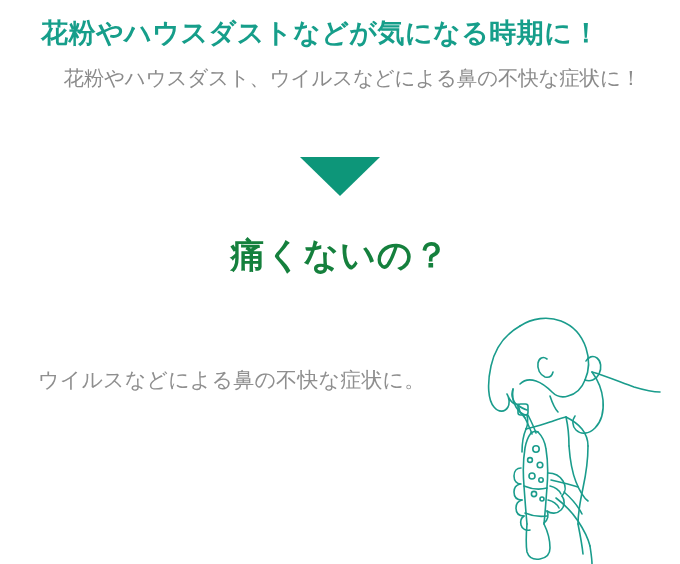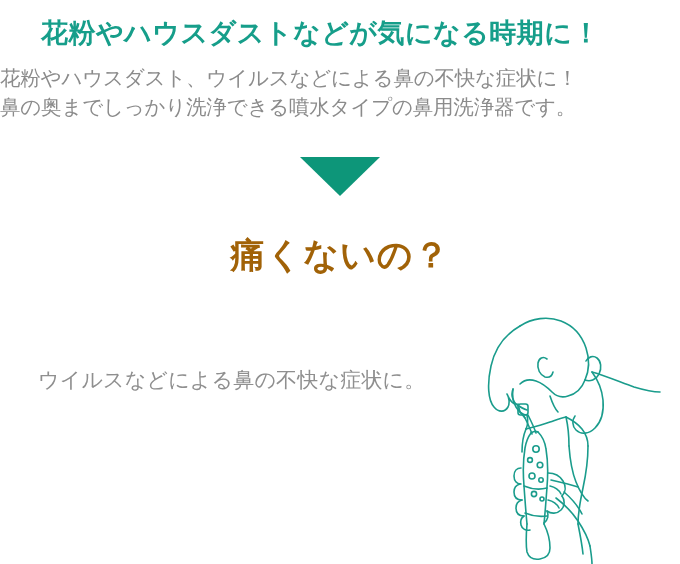--- a/index.html
+++ b/index.html
@@ -38,21 +38,21 @@
     font-weight: bold;
     line-height: 1.25;
     letter-spacing: 0.5px;
     color: #169e8a;
     white-space: nowrap;
   }
 
   .lead-copy {
     margin: 0;
     padding-top: 14px;
-    text-align: left;
+    text-align: right;
     color: #8b8b8b;
     font-size: 20.5px;
     line-height: 1.42;
     letter-spacing: -0.2px;
     white-space: nowrap;
   }
   .lead-line {
     display: block;
   }
 
@@ -79,21 +79,21 @@
     position: absolute;
     top: 234px;
     left: 0;
     width: 680px;
     margin: 0;
     text-align: center;
     font-size: 35px;
     font-weight: bold;
     letter-spacing: 1px;
     line-height: 1.2;
-    color: #a16207;
+    color: #15803d;
     white-space: nowrap;
   }
 
   
   .explain-body {
     position: absolute;
     top: 360px;
     left: 38px;
     width: 440px;
     margin: 0;
@@ -123,21 +123,20 @@
 </head>
 <body>
 
 <div class="page">
 
   <section class="section-intro">
     <h1 class="headline">花粉やハウスダストなどが気になる時期に！</h1>
 
     <p class="lead-copy">
       <span class="lead-line">花粉やハウスダスト、ウイルスなどによる鼻の不快な症状に！</span>
-      <span class="lead-line">鼻の奥までしっかり洗浄できる噴水タイプの鼻用洗浄器です。</span>
     </p>
   </section>
 
   <div class="arrow-wrap">
     <span class="arrow-down"></span>
   </div>
 
   <h2 class="question-heading">痛くないの？</h2>
 
   <p class="explain-body">

